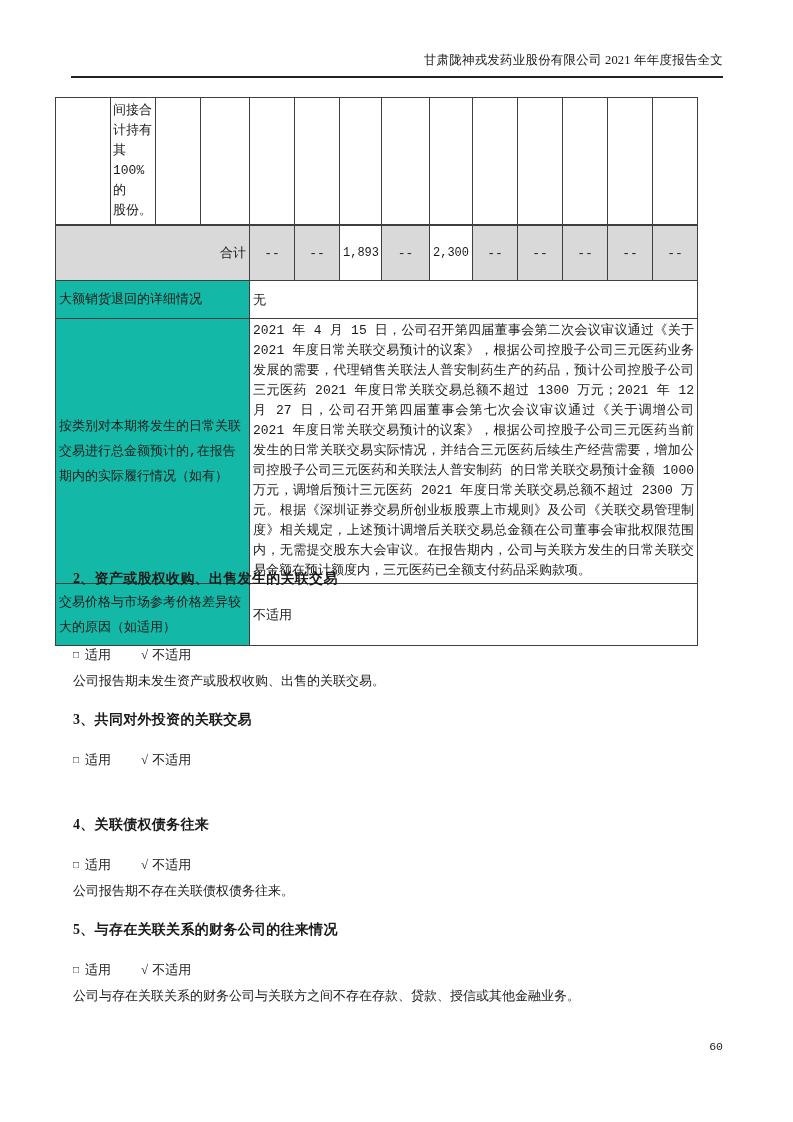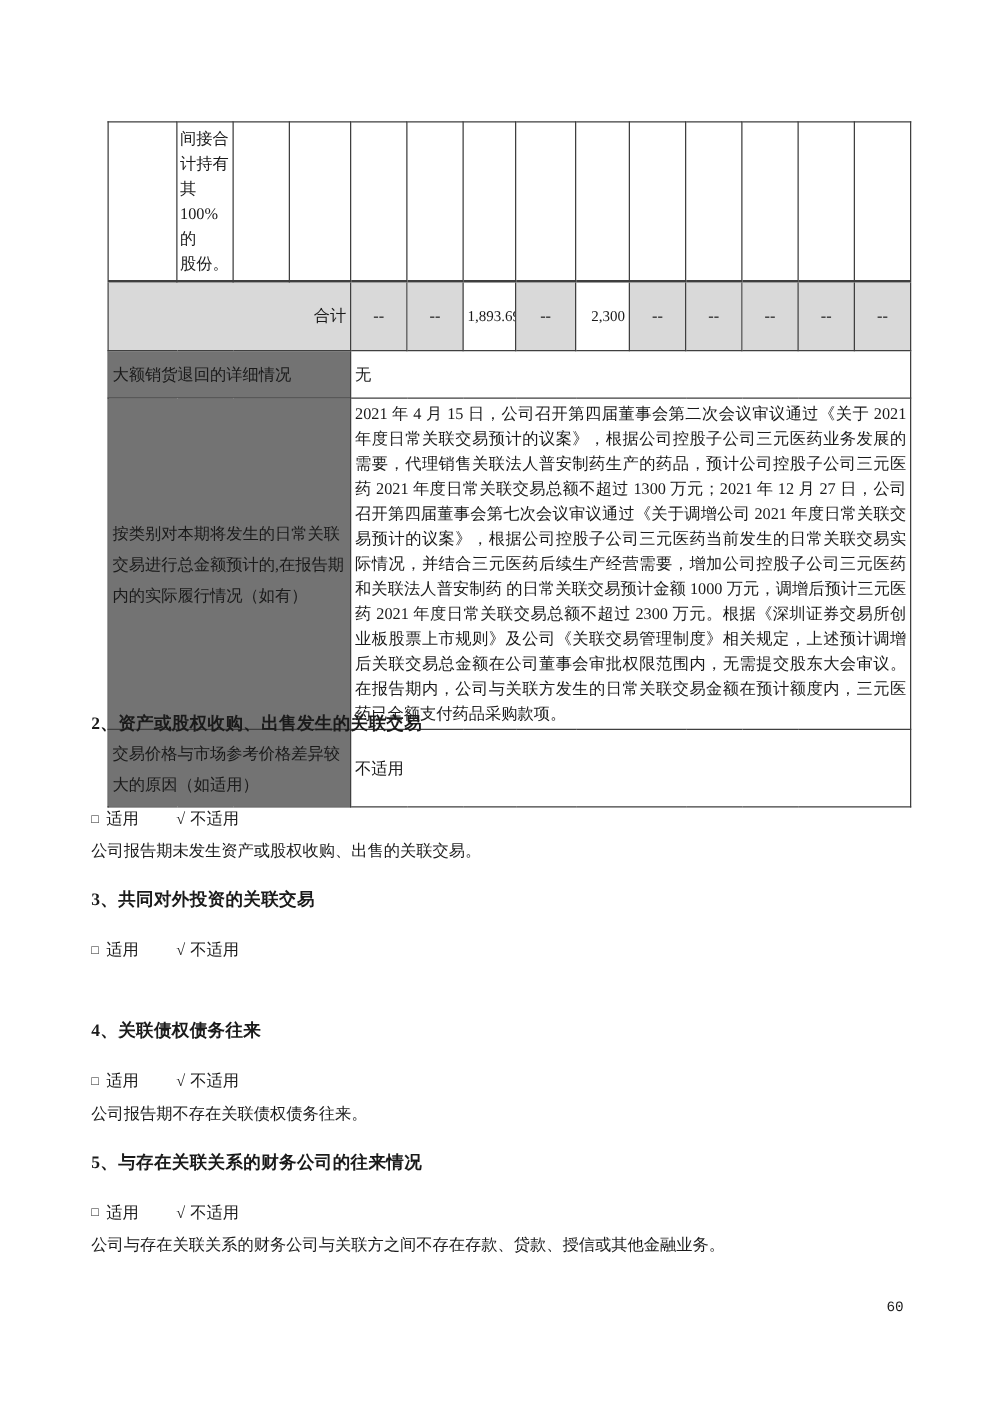--- a/index.html
+++ b/index.html
@@ -4,30 +4,30 @@
 <style>
   html,body{margin:0;padding:0;background:#ffffff;}
   body{width:793px;height:1122px;font-family:"Liberation Serif","DejaVu Serif",serif;color:#1a1a1a;}
   .page{position:relative;width:793px;height:1122px;background:#fff;overflow:hidden;}
 
   
   .hdr{position:absolute;top:52px;left:71px;width:652px;text-align:right;
        font-size:12.5px;letter-spacing:.2px;padding-bottom:7px;border-bottom:2px solid #222;}
 
   
-  table.rt{position:absolute;top:97px;left:86px;width:643px;border-collapse:collapse;table-layout:fixed;}
+  table.rt{position:absolute;top:97px;left:55px;width:643px;border-collapse:collapse;table-layout:fixed;font-family:Liberation Mono, monospace;}
   table.rt td{border:1px solid #3f3f3f;font-size:13px;padding:2px 3px;vertical-align:middle;overflow:hidden;}
   tr.r1 td{height:105px;vertical-align:top;padding:3px 2px;line-height:20px;}
   td.pre{white-space:pre-line;}
   tr.total td{height:50px;background:#d9d9d9;border-top:2px solid #3f3f3f;}
   tr.total td.lbl{padding-left:6px;text-align:right;}
   tr.total td.dash{text-align:center;}
   tr.total td.num{background:#ffffff;text-align:right;font-size:12px;line-height:17px;padding:1px 3px;}
   tr.det td{border-top:1px solid #3f3f3f;}
-  td.dlbl{background:#737373;padding:3px 6px;line-height:25px;text-align:left;}
+  td.dlbl{background:#14b8a6;padding:3px 6px;line-height:25px;text-align:left;}
   td.dval{background:#fff;padding:3px 6px;}
   tr.det-sm td{height:33px;}
   tr.det-big td{height:245px;}
   tr.det-mid td{height:57px;}
   td.para{vertical-align:top;padding:4px 6px 2px 6px;font-size:12px;line-height:20px;
           text-align:justify;text-justify:inter-ideograph;}
 
   
   .h2{position:absolute;left:73px;font-size:14px;font-weight:bold;letter-spacing:.3px;}
   .line{position:absolute;left:73px;font-size:13px;}
@@ -35,20 +35,23 @@
   .chk{margin:0 4px 0 10px;}
   .applbl{margin-right:20px;}
 
   .pgnum{position:absolute;top:1040px;right:70px;font-size:11.5px;font-family:Liberation Mono, monospace;}
 </style>
 </head>
 <body>
 
 <div class="page">
 
+  <div class="hdr">
+    <span>甘肃陇神戎发药业股份有限公司 2021 年年度报告全文</span>
+  </div>
 
   <table class="rt">
     <colgroup>
       <col style="width:55px">
         <col style="width:45px">
         <col style="width:45px">
         <col style="width:49px">
       <col style="width:45px">
         <col style="width:45px">
         <col style="width:42px">

